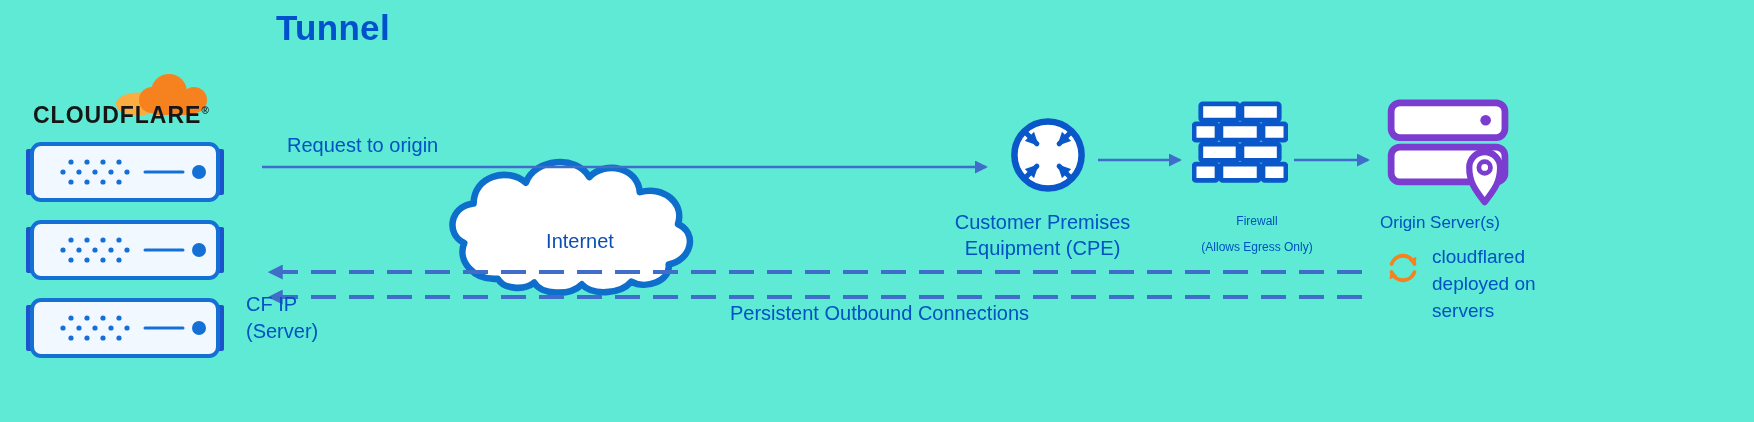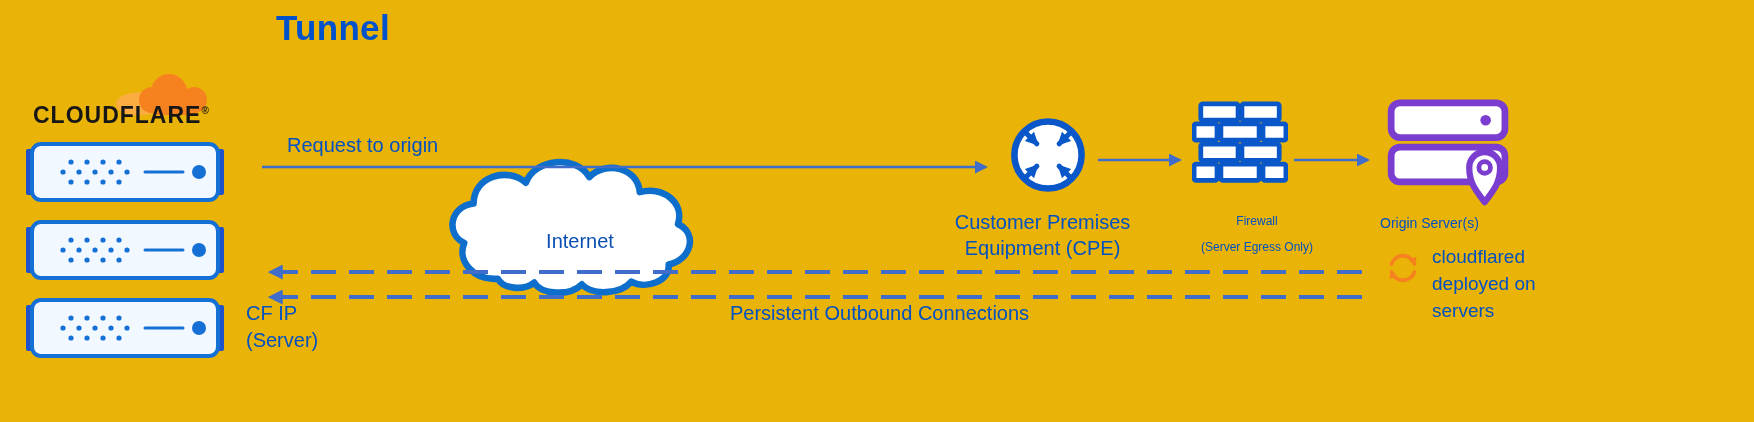--- a/index.html
+++ b/index.html
@@ -1,17 +1,17 @@
 <!DOCTYPE html>
 <html><head>
 <meta charset="utf-8">
 <style>
   html,body{margin:0;padding:0;background:#fff;}
   .canvas{
-    position:relative;width:1754px;height:422px;background:#eab308;
+    position:relative;width:1754px;height:422px;background:#5eead4;
     font-family:"Liberation Sans",sans-serif;overflow:hidden;
   }
   .abs{position:absolute;}
   .title{
     position:absolute;left:276px;top:8px;font-size:35px;font-weight:600;
     color:#0052cc;letter-spacing:0.3px;
   }
   .lbl{position:absolute;color:#0051c3;font-size:20px;line-height:26px;}
   .lbl.center{text-align:center;}
   .cf-word{
@@ -165,31 +165,31 @@
 
   <div class="lbl center" style="left:935px;top:209px;width:215px">
     <div>Customer Premises</div>
     <div>Equipment (CPE)</div>
   </div>
 
   <div class="lbl" style="left:287px;top:132px">Request to origin</div>
 
   <div class="lbl center" style="left:1148px;top:208px;width:218px;font-size:12px">
     <div>Firewall</div>
-    <div>(Server Egress Only)</div>
+    <div>(Allows Egress Only)</div>
   </div>
 
-  <div class="lbl" style="left:1380px;top:210px;font-size:14px">Origin Server(s)</div>
+  <div class="lbl" style="left:1380px;top:210px;font-size:17px">Origin Server(s)</div>
 
   <div class="lbl" style="left:730px;top:300px">Persistent Outbound Connections</div>
 
   <div class="lbl" style="left:1432px;top:243px;font-size:19px;line-height:27px">
     <div>cloudflared</div>
     <div>deployed on</div>
     <div>servers</div>
   </div>
 
-  <div class="lbl" style="left:246px;top:300px;line-height:27px">
+  <div class="lbl" style="left:246px;top:291px;line-height:27px">
     <div>CF IP</div>
     <div>(Server)</div>
   </div>
 
 </div>
 
 </body></html>

